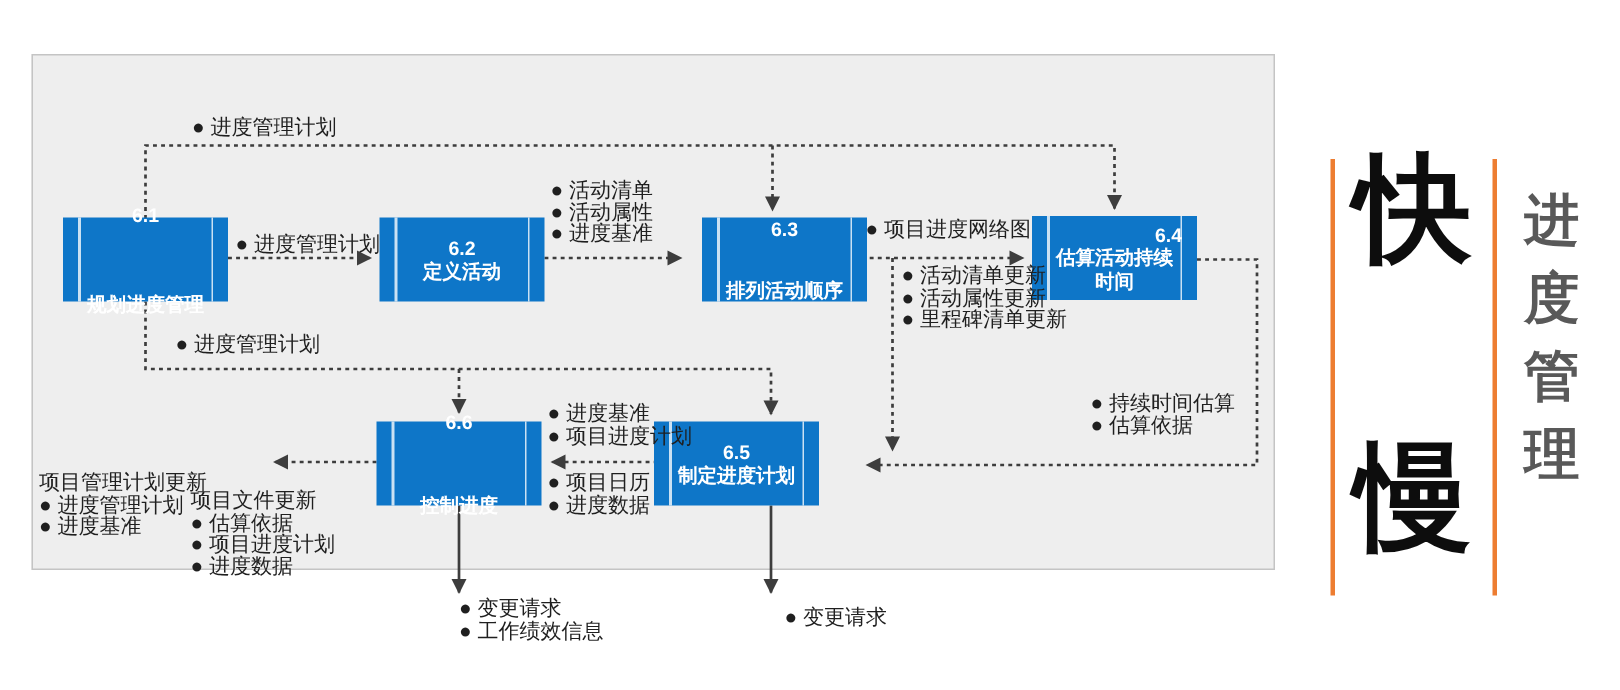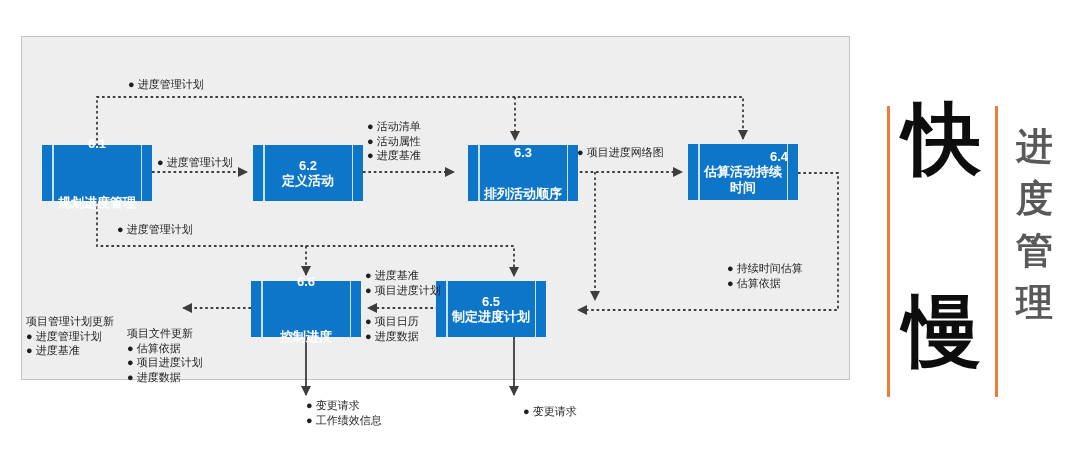--- a/index.html
+++ b/index.html
@@ -9,21 +9,21 @@
          background:#eeeeee;border:1px solid #c4c4c4;box-sizing:border-box;}
   .conn{position:absolute;left:0;top:0;pointer-events:none;}
   .proc-box{position:absolute;width:110px;height:56px;background:#0e76c8;color:#ffffff;
             display:flex;flex-direction:column;align-items:center;justify-content:center;
             text-align:center;font-weight:bold;font-size:13px;line-height:1.16;
             padding:0 10px;box-sizing:border-box;}
   .proc-box::before,.proc-box::after{content:"";position:absolute;top:0;bottom:0;width:1.5px;
             background:rgba(255,255,255,0.78);}
   .proc-box::before{left:10px;}
   .proc-box::after{right:10px;}
-  .lbl{position:absolute;font-size:11px;line-height:14.5px;color:#1f1f1f;white-space:nowrap;}
+  .lbl{position:absolute;font-size:14px;line-height:14.5px;color:#1f1f1f;white-space:nowrap;}
   .vline{position:absolute;top:106px;width:3px;height:291px;background:#ed7d31;}
   .big-char{position:absolute;left:890px;width:104px;text-align:center;
             font-size:78px;line-height:1;font-weight:900;color:#0d0d0d;}
   .vtitle{position:absolute;left:1016px;top:128px;display:flex;flex-direction:column;
           gap:15px;font-size:37px;line-height:1;font-weight:bold;color:#595959;text-align:center;}
 </style>
 </head>
 <body>
 
 <div class="canvas">
@@ -87,20 +87,25 @@
     <div>● 进度管理计划</div>
   </div>
   <div class="lbl" style="left:367px;top:119px;">
     <div>● 活动清单</div>
     <div>● 活动属性</div>
     <div>● 进度基准</div>
   </div>
   <div class="lbl" style="left:577px;top:145px;">
     <div>● 项目进度网络图</div>
   </div>
+  <div class="lbl" style="left:601px;top:176px;">
+    <div>● 活动清单更新</div>
+    <div>● 活动属性更新</div>
+    <div>● 里程碑清单更新</div>
+  </div>
   <div class="lbl" style="left:727px;top:261px;">
     <div>● 持续时间估算</div>
     <div>● 估算依据</div>
   </div>
   <div class="lbl" style="left:117px;top:222px;">
     <div>● 进度管理计划</div>
   </div>
   <div class="lbl" style="left:365px;top:268px;">
     <div>● 进度基准</div>
     <div>● 项目进度计划</div>

